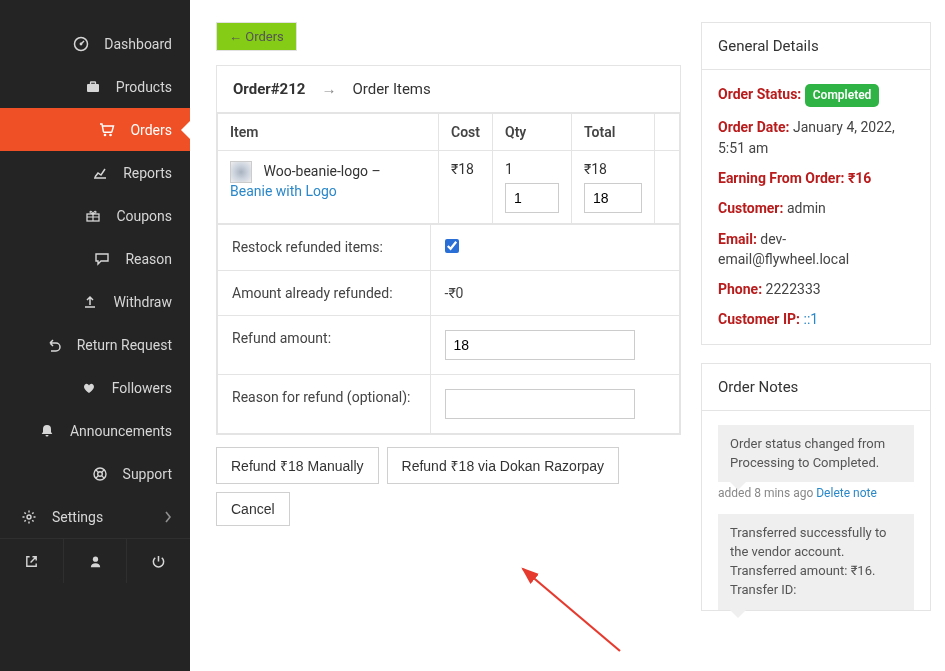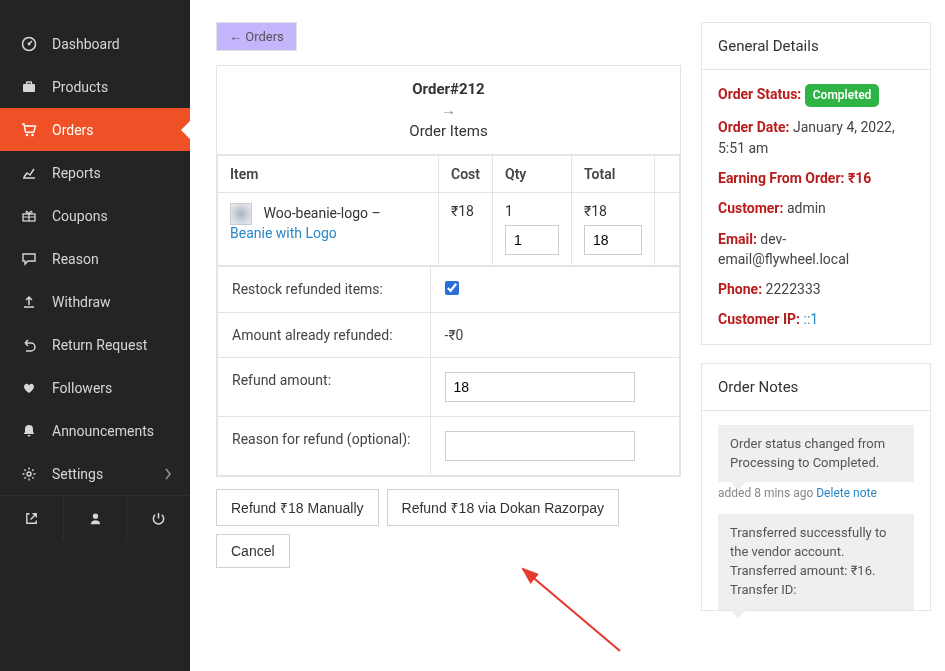--- a/index.html
+++ b/index.html
@@ -26,20 +26,21 @@
   }
   .sidebar-item {
     display: flex;
     align-items: center;
     height: 43px;
     padding: 0 18px;
     color: #d6d6d6;
     cursor: pointer;
     position: relative;
     font-size: 14px;
+    justify-content: flex-end;
   }
   .sidebar-item.active {
     background: #f05025;
     color: #fff;
   }
   .sidebar-item.active::after {
     content: "";
     position: absolute;
     right: -1px;
     top: 50%;
@@ -79,42 +80,41 @@
     display: flex;
     gap: 20px;
     padding: 22px 14px 0 26px;
     position: relative;
   }
   .col-left { flex: 1; min-width: 0; }
   .col-right { width: 230px; flex-shrink: 0; }
 
   .orders-back {
     display: inline-block;
-    background: #c4b5fd;
+    background: #84cc16;
     border: 1px solid #e1e1e1;
     padding: 6px 12px;
     color: #555;
     font-size: 13px;
     cursor: pointer;
     margin-bottom: 14px;
   }
 
   .panel {
     border: 1px solid #e4e4e4;
     background: #fff;
     margin-bottom: 18px;
   }
   .panel-header {
     padding: 14px 16px;
     border-bottom: 1px solid #e4e4e4;
     font-size: 15px;
     display: flex;
     align-items: center;
-    gap: 3px;
-    flex-direction: column;
+    gap: 16px;
   }
   .panel-header strong { font-weight: 700; }
 
   table.items {
     width: 100%;
     border-collapse: collapse;
   }
   table.items th, table.items td {
     border: 1px solid #e4e4e4;
     padding: 10px 12px;
@@ -314,20 +314,30 @@
       </span>
       <span>Followers</span>
     </div>
     <div class="sidebar-item">
       <span class="sicon">
         <svg width="16" height="16" viewBox="0 0 16 16">
             <path d="M8 2a4 4 0 0 0-4 4v3l-1.3 2h10.6L12 9V6a4 4 0 0 0-4-4zM6.5 12a1.5 1.5 0 0 0 3 0" fill="currentColor"></path>
           </svg>
       </span>
       <span>Announcements</span>
+    </div>
+    <div class="sidebar-item">
+      <span class="sicon">
+        <svg width="16" height="16" viewBox="0 0 16 16">
+            <circle cx="8" cy="8" r="6" fill="none" stroke="currentColor" stroke-width="1.4"></circle>
+            <circle cx="8" cy="8" r="2.3" fill="none" stroke="currentColor" stroke-width="1.4"></circle>
+            <path d="M3.8 3.8l2.3 2.3M12.2 3.8l-2.3 2.3M3.8 12.2l2.3-2.3M12.2 12.2l-2.3-2.3" stroke="currentColor" stroke-width="1.3"></path>
+          </svg>
+      </span>
+      <span>Support</span>
     </div>
     <div class="sidebar-item">
       <span class="sicon">
         <svg width="16" height="16" viewBox="0 0 16 16">
             <circle cx="8" cy="8" r="2" fill="none" stroke="currentColor" stroke-width="1.4"></circle>
             <path d="M8 1.5v2M8 12.5v2M1.5 8h2M12.5 8h2M3.4 3.4l1.4 1.4M11.2 11.2l1.4 1.4M12.6 3.4l-1.4 1.4M4.8 11.2l-1.4 1.4" stroke="currentColor" stroke-width="1.4"></path>
           </svg>
       </span>
       <span>Settings</span>
       <span class="chev">

